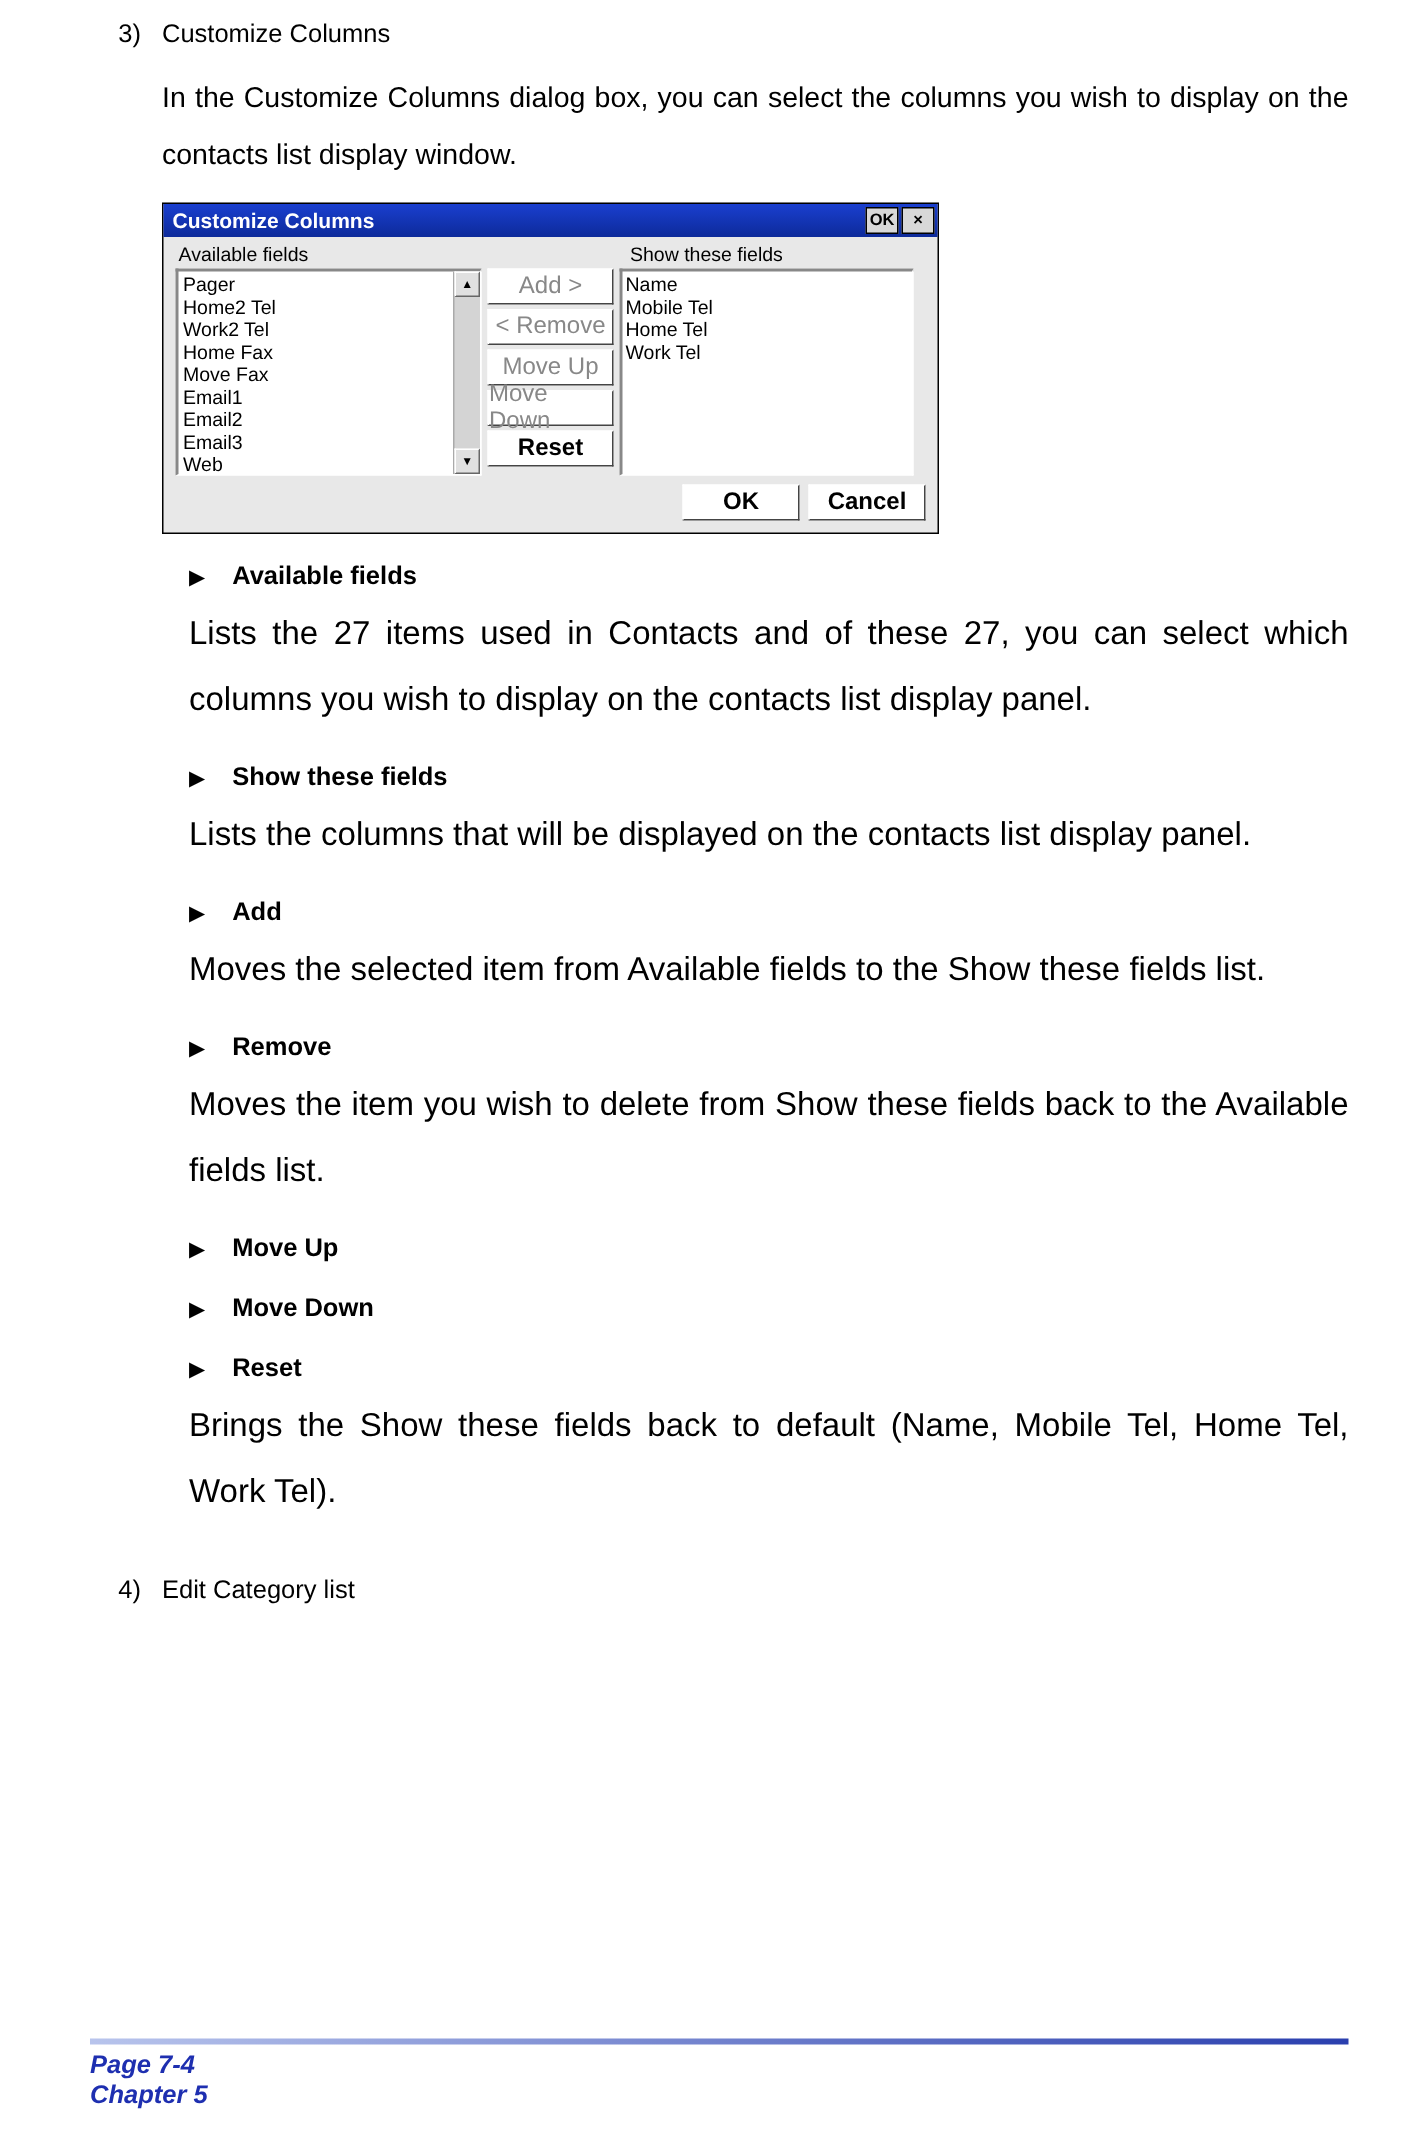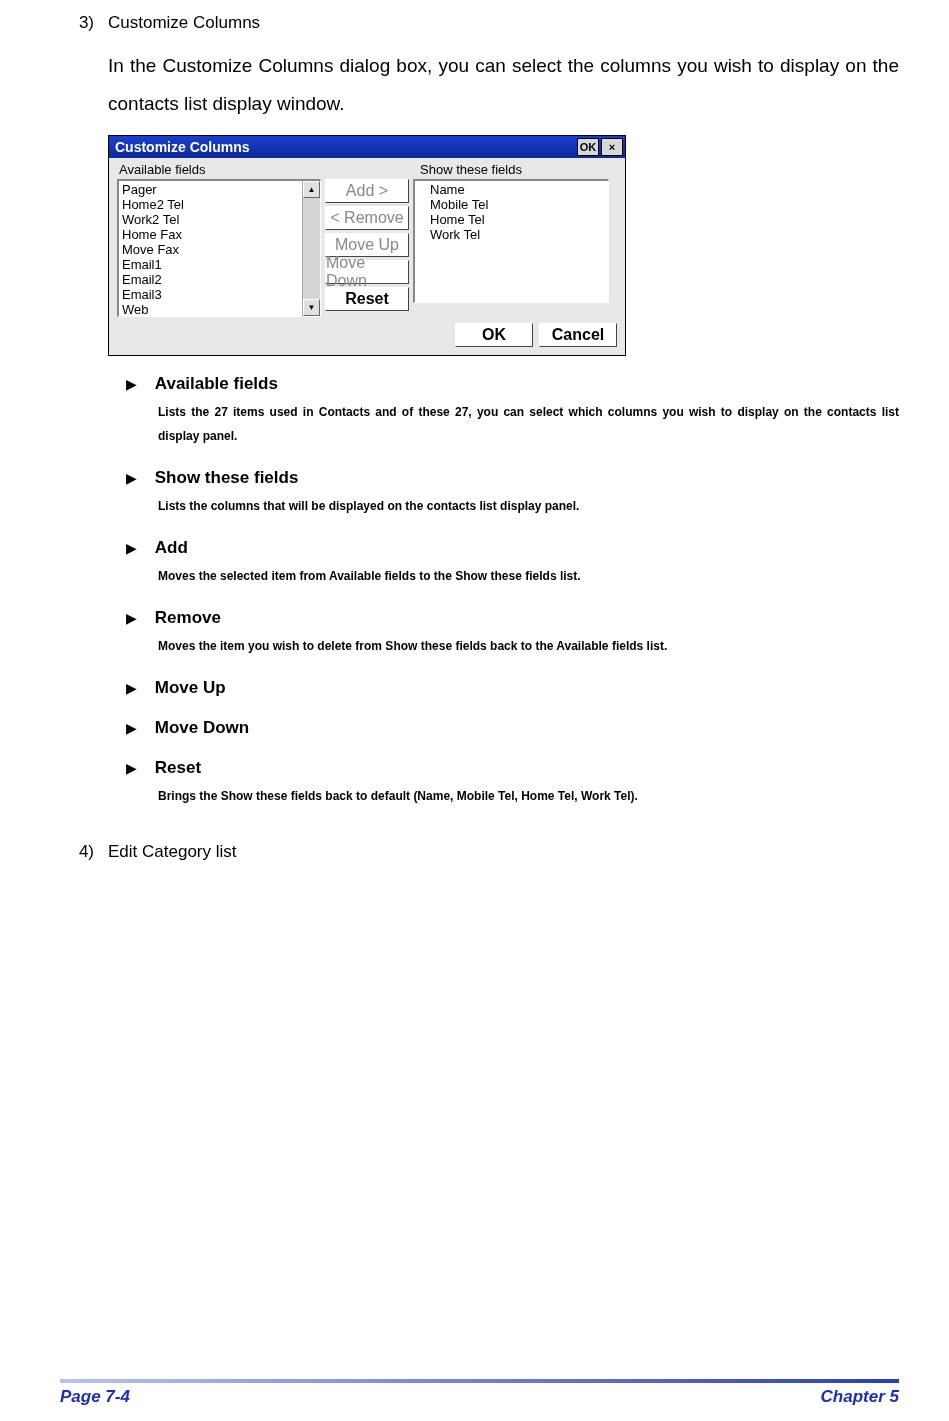--- a/index.html
+++ b/index.html
@@ -135,27 +135,27 @@
     font-size: 16px;
     display: flex;
     align-items: center;
     justify-content: center;
     cursor: pointer;
   }
   .dbtn.disabled { color: #888; cursor: default; }
   .dbtn.bold { font-weight: bold; color: #000; }
   .list2 {
     width: 196px;
-    height: 124px;
+    height: 138px;
     background: #fff;
     border-top: 2px solid #888;
     border-left: 2px solid #888;
     border-right: 1px solid #fff;
     border-bottom: 1px solid #fff;
-    padding: 1px 15px;
+    padding: 1px 2px;
     font-size: 13px;
     line-height: 15px;
     white-space: nowrap;
   }
   .bottom-btns {
     display: flex;
     justify-content: flex-end;
     gap: 6px;
     margin-top: 6px;
   }
@@ -173,25 +173,23 @@
   }
   .tri {
     font-size: 14px;
     line-height: 1;
   }
   .bullet-title {
     font-weight: bold;
     font-size: 17px;
   }
   .bullet-body {
-    font-size: 12px;
+    font-size: 22px;
     line-height: 2.0;
-    margin-left: 32px;
     text-align: justify;
-    font-weight: bold;
   }
   .sec4 {
     margin-top: 34px;
     display: flex;
     gap: 14px;
     font-size: 17px;
     padding-left: 10px;
   }
   .sec4 .num { min-width: 24px; text-align: right; }
   
@@ -207,20 +205,21 @@
     background: linear-gradient(to right, #b8c4ec 0%, #2a3fae 100%);
     margin-bottom: 4px;
   }
   .footer-row {
     display: flex;
     justify-content: space-between;
     font-weight: bold;
     font-style: italic;
     color: #1e2fb0;
     font-size: 17px;
+    flex-direction: column;
   }
 </style>
 </head>
 <body>
 
 <div class="page">
 
   <div class="numbered-item">
     <span class="num">3)</span>
     <span>Customize Columns</span>

